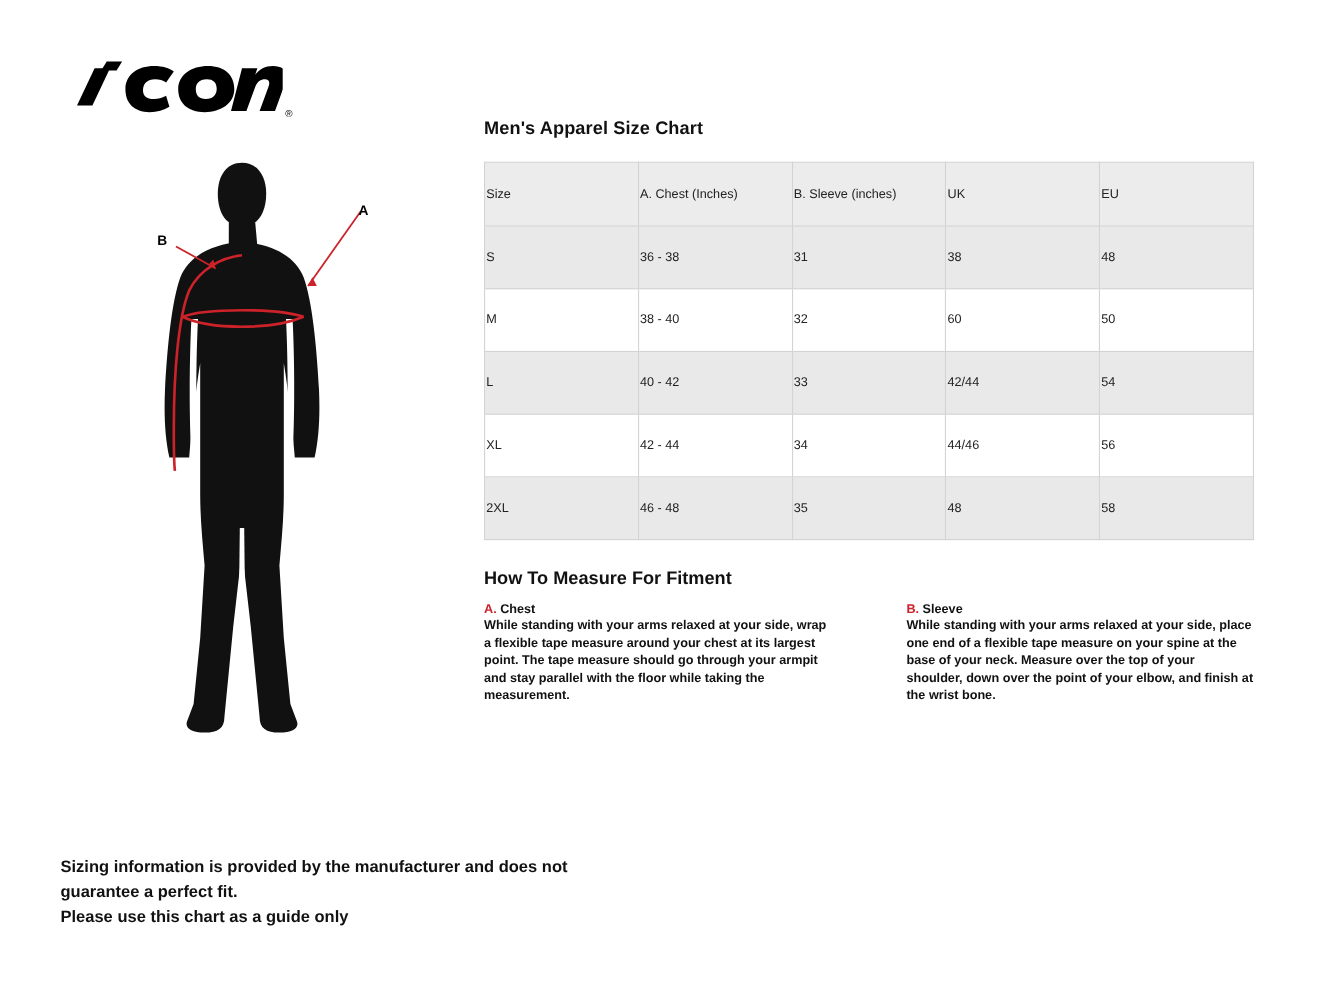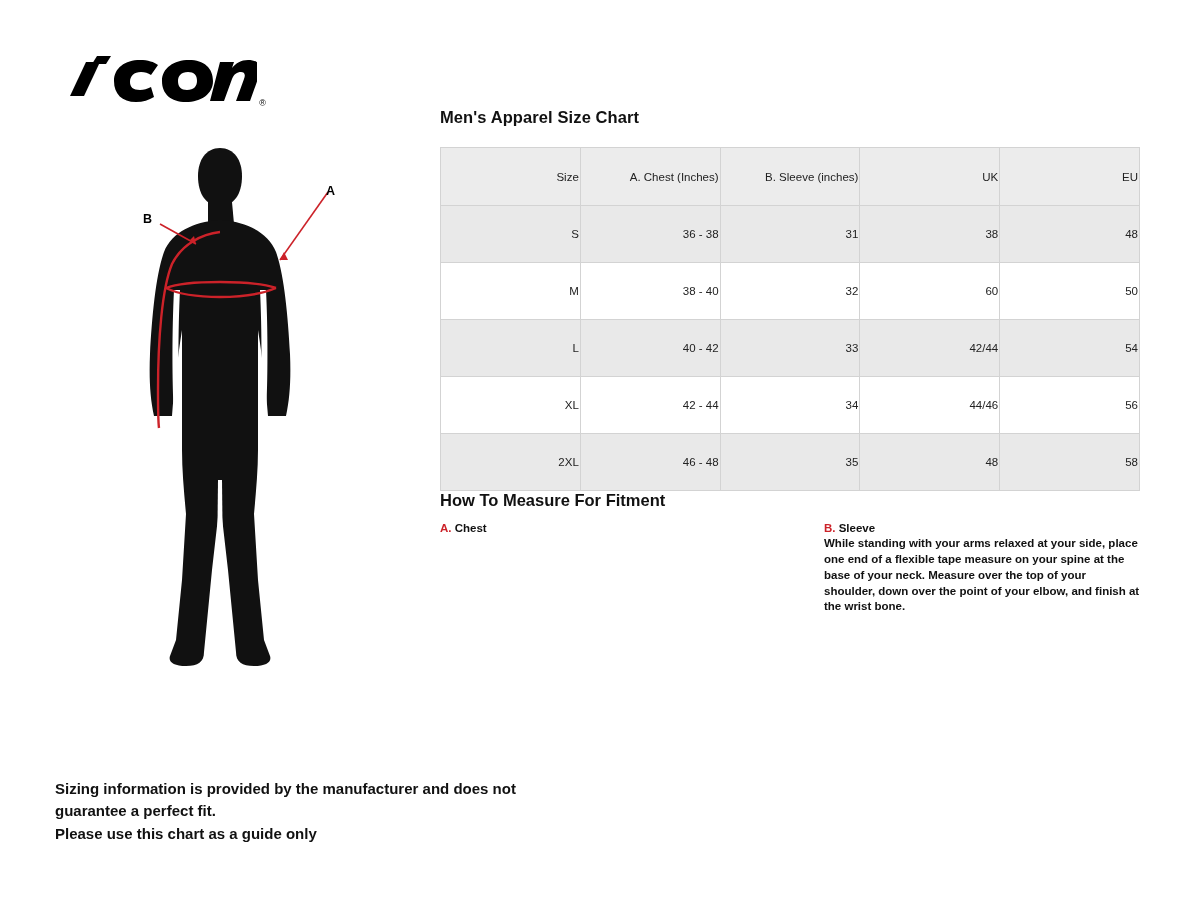--- a/index.html
+++ b/index.html
@@ -72,38 +72,39 @@
 
   table.size-table {
     border-collapse: collapse;
     width: 700px;
     table-layout: fixed;
   }
   table.size-table th,
   table.size-table td {
     border: 1px solid #d3d3d3;
     height: 57px;
-    text-align: right;
+    text-align: left;
     vertical-align: middle;
     font-size: 11.5px;
     font-weight: 400;
     color: #222;
   }
   table.size-table thead th {
     background: #ececec;
     font-weight: 400;
     font-size: 11.5px;
     color: #222;
     height: 58px;
   }
   table.size-table tbody tr:nth-child(odd) td { background: #e9e9e9; }
   table.size-table tbody tr:nth-child(even) td { background: #ffffff; }
 
   
   .howto {
+    margin-top: 26px;
   }
   .howto-title {
     font-size: 16.5px;
     font-weight: 700;
     color: #111;
     margin: 0 0 12px 0;
   }
   .howto-cols {
     display: flex;
     gap: 68px;
@@ -259,20 +260,21 @@
     </table>
 
     <div class="howto">
       <h2 class="howto-title">How To Measure For Fitment</h2>
       <div class="howto-cols">
         <div class="howto-col">
           <p class="howto-head">
             <span class="letter">A.</span>
             <span>Chest</span>
           </p>
+          <p class="howto-body">While standing with your arms relaxed at your side, wrap a flexible tape measure around your chest at its largest point. The tape measure should go through your armpit and stay parallel with the floor while taking the measurement.</p>
         </div>
         <div class="howto-col">
           <p class="howto-head">
             <span class="letter">B.</span>
             <span>Sleeve</span>
           </p>
           <p class="howto-body">While standing with your arms relaxed at your side, place one end of a flexible tape measure on your spine at the base of your neck. Measure over the top of your shoulder, down over the point of your elbow, and finish at the wrist bone.</p>
         </div>
       </div>
     </div>

